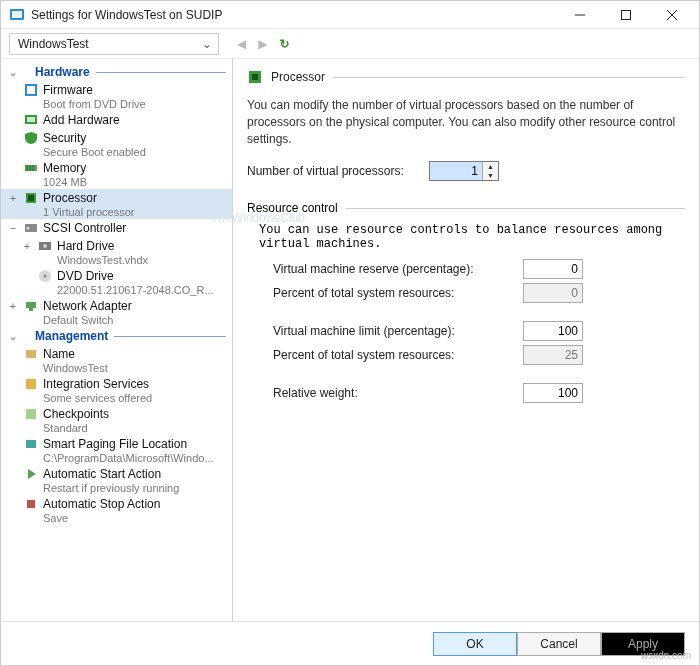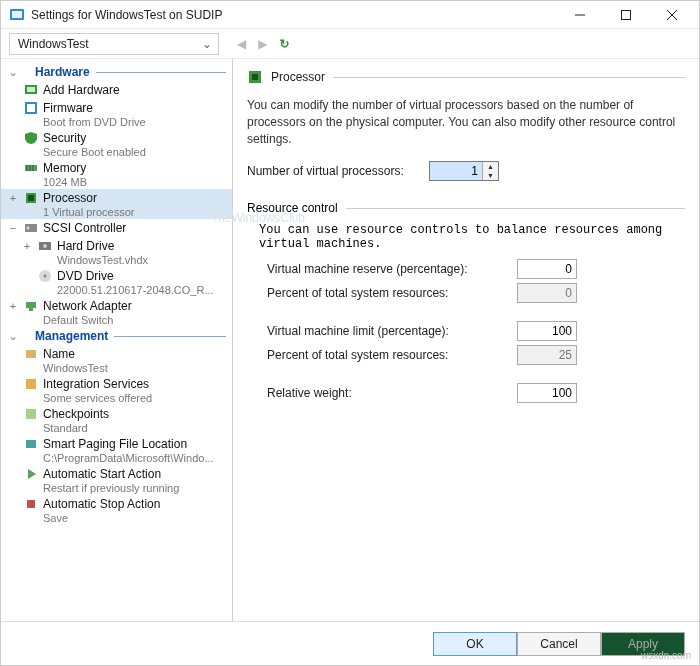--- a/index.html
+++ b/index.html
@@ -37,28 +37,28 @@
 .row { display: flex; align-items: center; margin-bottom: 20px; gap: 12px; }
 .row .lbl { width: 170px; color: #222; }
 .spin { display: flex; border: 1px solid #7a7a7a; height: 20px; background: #fff; }
 .spin input { width: 52px; border: none; outline: none; text-align: right; padding: 0 4px; font-size: 12px; background: #cfe4ff; }
 .spin .arrows { width: 16px; display: flex; flex-direction: column; border-left: 1px solid #aaa; }
 .spin .arrows span { flex: 1; display: flex; align-items: center; justify-content: center; font-size: 7px; color: #333; background: #f4f4f4; }
 .group { margin-top: 10px; }
 .group-head { display: flex; align-items: center; gap: 8px; margin: 6px 0 8px 0; }
 .group-head .ghr { flex:1; height:1px; background:#ccc; }
 .group-body { padding-left: 12px; }
-.rc-row { display: flex; align-items: center; margin: 4px 8px; }
+.rc-row { display: flex; align-items: center; margin: 4px 14px; }
 .rc-row .rc-label { width: 250px; color: #222; }
 .rc-row .rc-input { width: 60px; height: 20px; border: 1px solid #aaa; text-align: right; padding: 0 4px; }
 .rc-row .rc-input.ro { background: #f0f0f0; color: #777; }
 .footer { height: 44px; border-top: 1px solid #e0e0e0; display: flex; align-items: center; justify-content: flex-end; padding: 0 14px; }
 .btn { min-width: 84px; height: 24px; border: 1px solid #adadad; background: #f5f5f5; color: #222; display:flex;align-items:center;justify-content:center; }
 .btn.primary { background: #e1f0ff; border-color: #5a9bd5; }
-.btn.disabled { color: #aaa; background: #14532d; }
+.btn.disabled { color: #aaa; background: #000000; }
 .watermark { position: absolute; bottom: 4px; right: 8px; color: #bbb; font-size: 10px; }
 .wm2 { position: absolute; left: 210px; top: 210px; color: #d7e3ef; font-size: 12px; pointer-events:none; }
 svg { display:block; }
 </style>
 </head>
 <body>
 
 <div class="window">
 
   <div class="titlebar">
@@ -106,40 +106,40 @@
         <span class="tw">⌄</span>
         <span class="section-title">Hardware</span>
         <span class="section-hr"></span>
       </div>
 
       <div class="item">
         <div class="item-row">
             <span class="tw"></span>
           <span class="item-icon">
               <svg width="14" height="14">
+                <rect x="1" y="1" width="12" height="12" fill="#2f8bd8"></rect>
+                <rect x="3" y="3" width="8" height="8" fill="#fff"></rect>
+              </svg>
+            </span>
+          <span class="item-label">Firmware</span>
+        </div>
+        <div class="item-sub">Boot from DVD Drive</div>
+      </div>
+
+      <div class="item">
+        <div class="item-row">
+            <span class="tw"></span>
+          <span class="item-icon">
+              <svg width="14" height="14">
                 <rect x="1" y="2" width="12" height="9" fill="#3a9a3a"></rect>
                 <rect x="3" y="4" width="8" height="5" fill="#cfe9cf"></rect>
               </svg>
             </span>
           <span class="item-label">Add Hardware</span>
         </div>
-      </div>
-
-      <div class="item">
-        <div class="item-row">
-            <span class="tw"></span>
-          <span class="item-icon">
-              <svg width="14" height="14">
-                <rect x="1" y="1" width="12" height="12" fill="#2f8bd8"></rect>
-                <rect x="3" y="3" width="8" height="8" fill="#fff"></rect>
-              </svg>
-            </span>
-          <span class="item-label">Firmware</span>
-        </div>
-        <div class="item-sub">Boot from DVD Drive</div>
       </div>
 
       <div class="item">
         <div class="item-row">
             <span class="tw"></span>
           <span class="item-icon">
               <svg width="14" height="14">
                 <path d="M7 1 L13 3 V7 C13 10 10 13 7 13 C4 13 1 10 1 7 V3 Z" fill="#3a9a3a"></path>
               </svg>
             </span>

